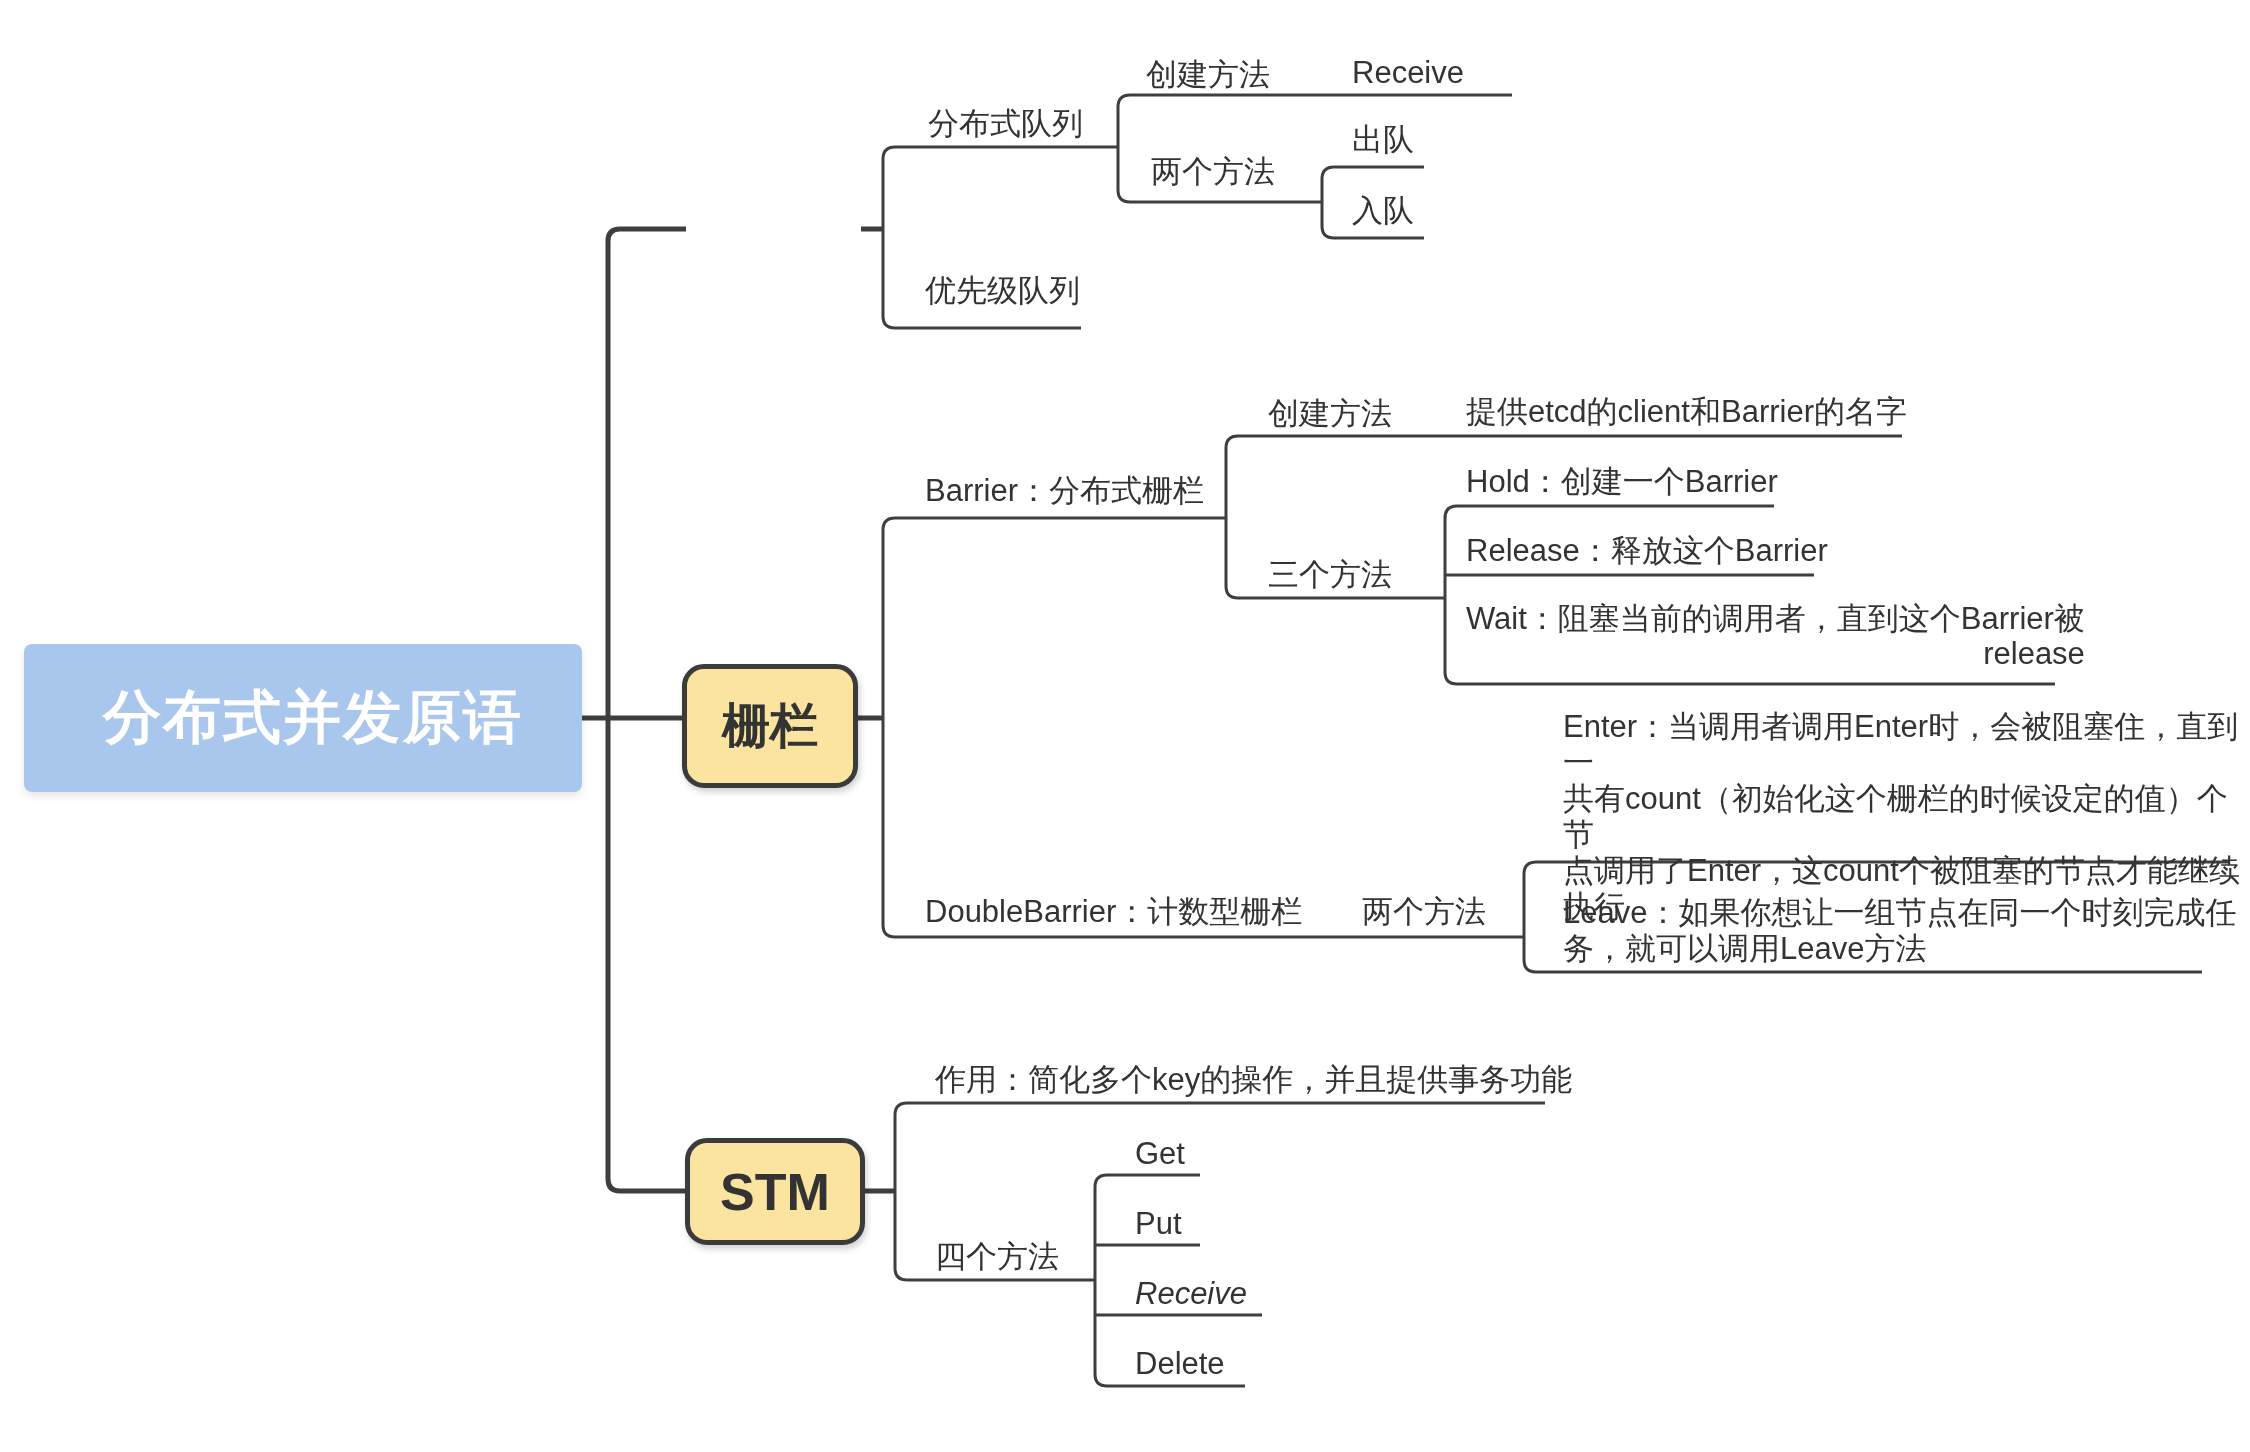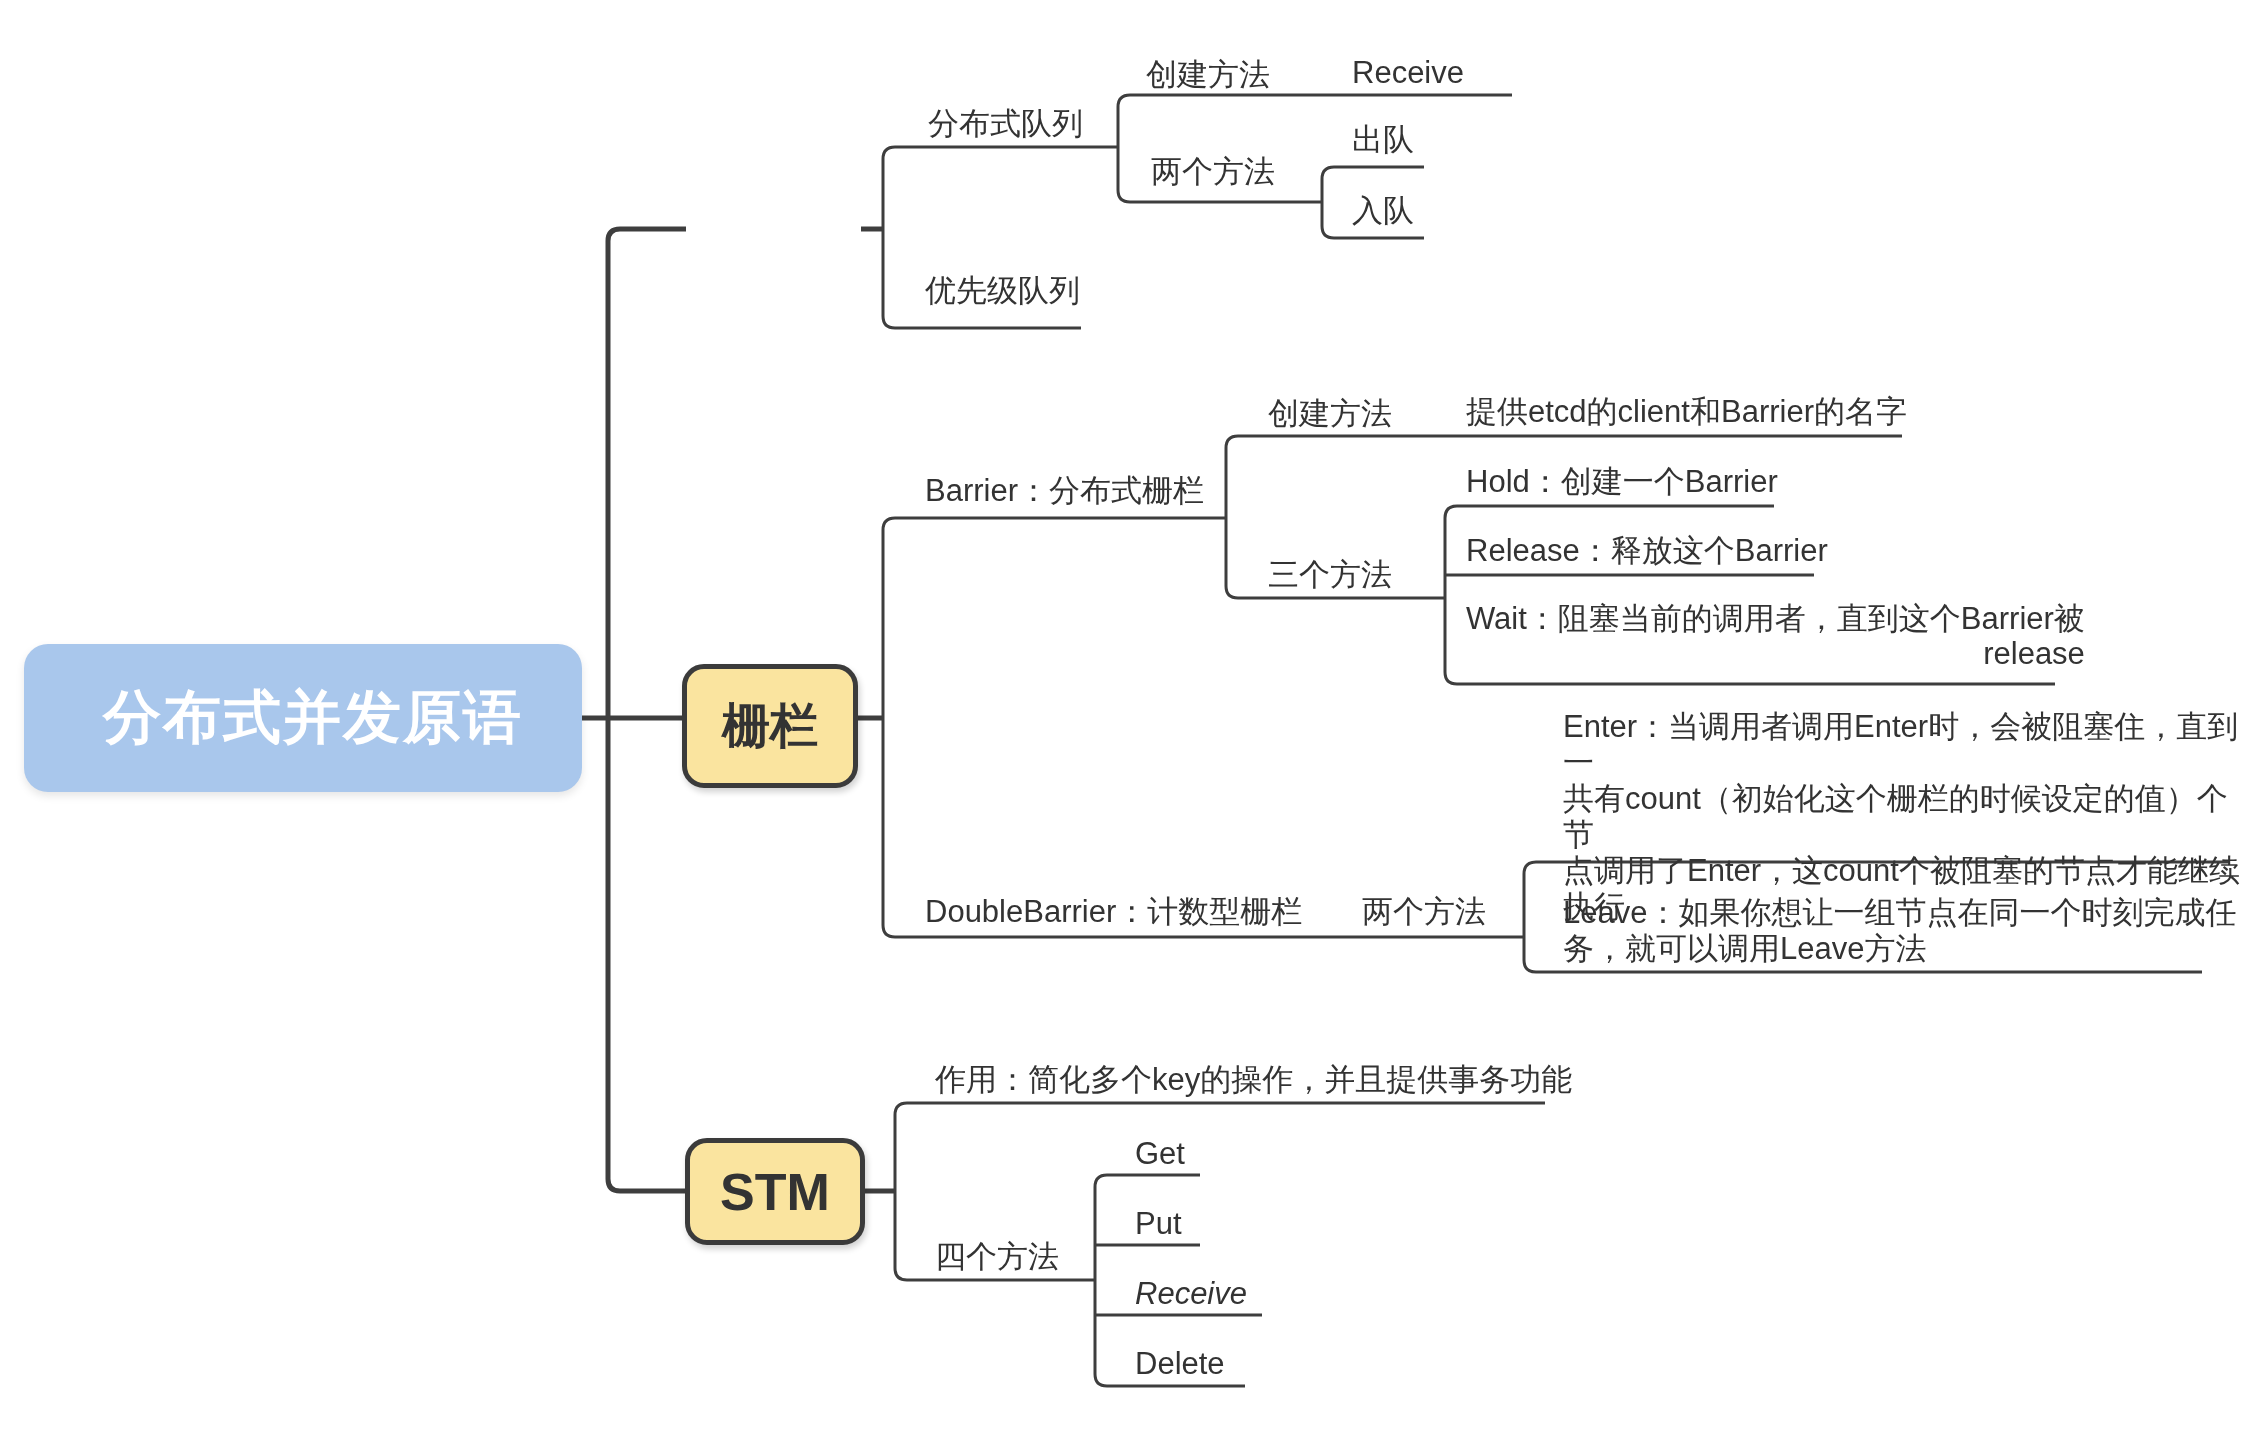--- a/index.html
+++ b/index.html
@@ -27,21 +27,21 @@
     display:flex;align-items:center;justify-content:center;
     box-sizing:border-box;
     font-weight:700;
     border-radius:22px;
   }
   .root-box{
     left:24px;top:644px;width:558px;height:148px;
     background:var(--color-root_fill);
     color:var(--color-root_text);
     font-size:58px;letter-spacing:2px;
-    border-radius:24px;
+    border-radius:8px;
     box-shadow:0 4px 8px rgba(0,0,0,0.10);
     padding-left:20px;
   }
   .main-box{
     background:var(--color-topic_fill);
     color:var(--color-text);
     border:5px solid var(--color-topic_border);
     font-size:48px;
     box-shadow:2px 4px 6px rgba(0,0,0,0.18);
   }

